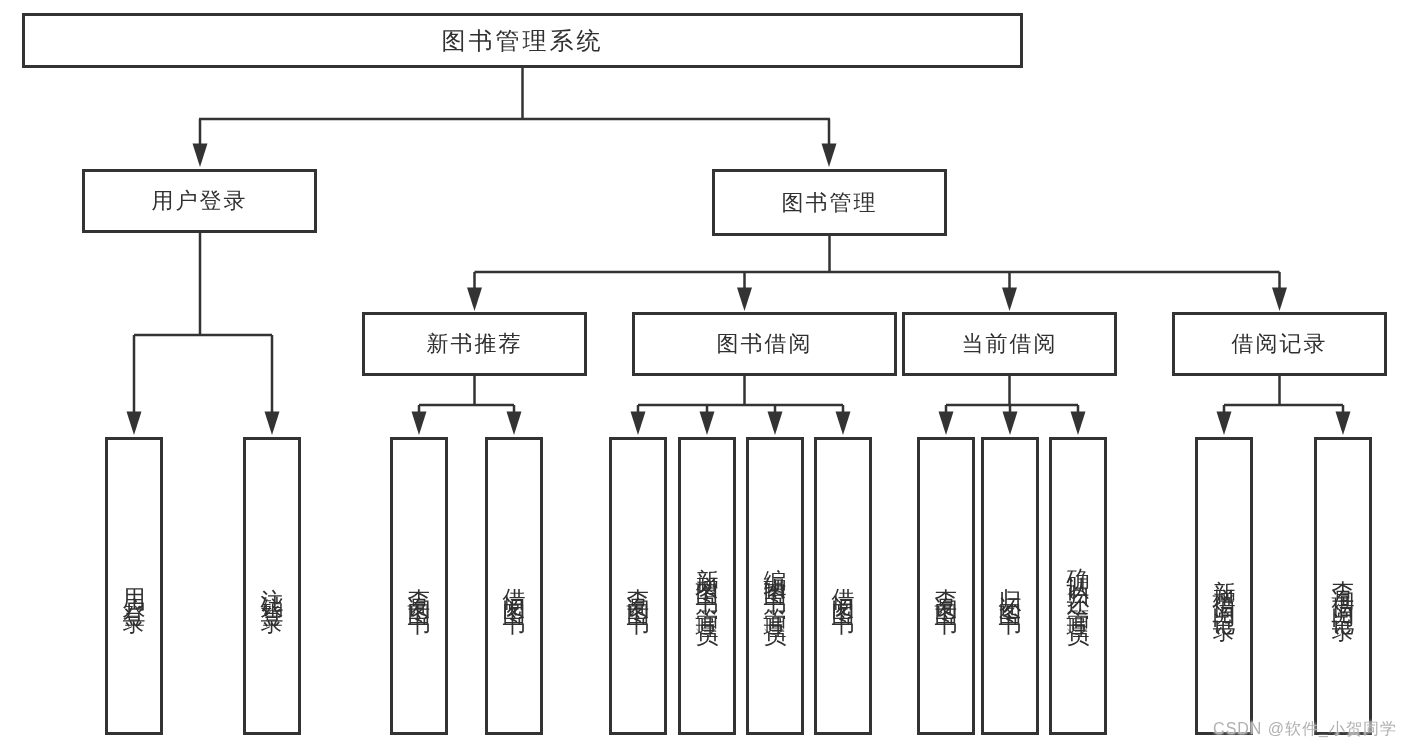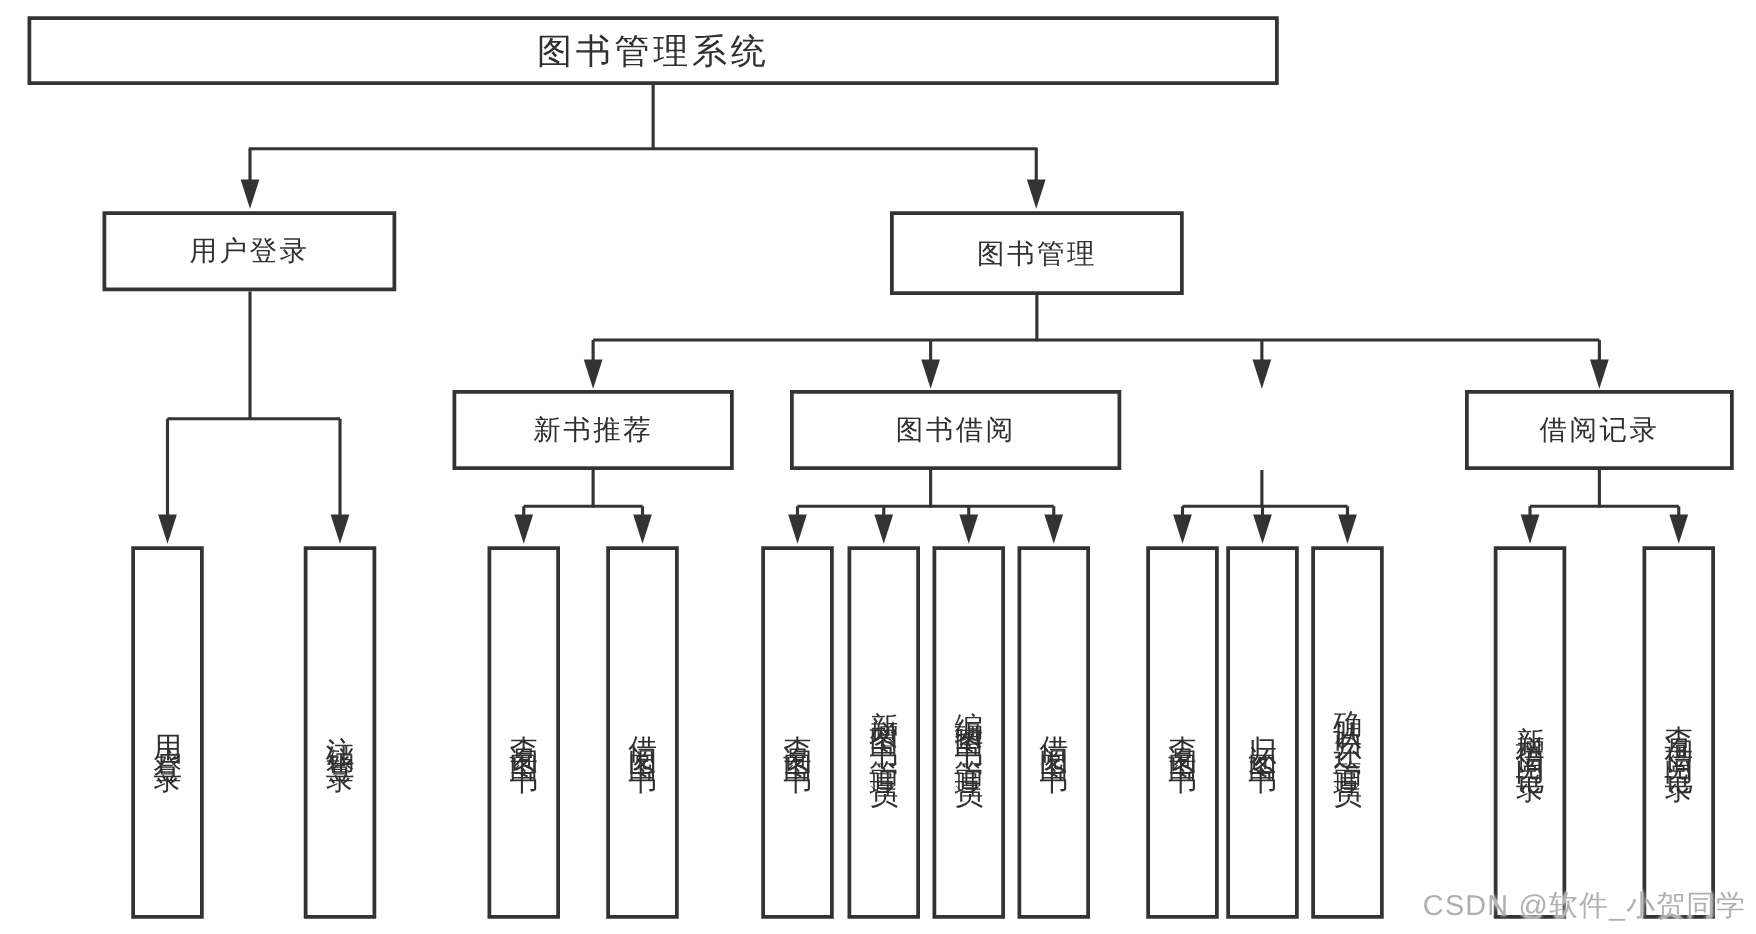--- a/index.html
+++ b/index.html
@@ -8,29 +8,29 @@
     font-family:"Liberation Sans","DejaVu Sans",sans-serif;overflow:hidden;
   }
   .connector-layer{position:absolute;left:0;top:0;z-index:1;}
   .node{
     position:absolute;z-index:2;box-sizing:border-box;background:#ffffff;
     border:3px solid #333333;display:flex;align-items:center;justify-content:center;
     color:#303030;
   }
   .node .lbl{white-space:nowrap;}
   .hnode .lbl{font-size:22px;letter-spacing:2px;}
-  .rootnode .lbl{font-size:28px;letter-spacing:3px;}
+  .rootnode .lbl{font-size:24px;letter-spacing:3px;}
   .leaf{border-width:3px;}
   .leaf .lbl{
     writing-mode:vertical-rl;text-orientation:mixed;
     font-size:23px;letter-spacing:8px;line-height:1;
   }
   .watermark{
     position:absolute;right:8px;bottom:7px;z-index:3;
-    font-size:23px;color:#b0b0b0;letter-spacing:1px;
+    font-size:16px;color:#b0b0b0;letter-spacing:1px;
     text-shadow:0 0 3px #ffffff,0 0 3px #ffffff;
   }
 </style>
 </head>
 <body>
 
 <div class="canvas">
 
   <svg class="connector-layer" width="1405" height="747" viewBox="0 0 1405 747">
     <g stroke="#333333" stroke-width="2.5" fill="none">
@@ -89,20 +89,23 @@
   <div class="node hnode" style="left:362px;top:312px;width:225px;height:64px;">
     <span class="lbl">新书推荐</span>
   </div>
 
   <div class="node hnode" style="left:712px;top:169px;width:235px;height:67px;">
     <span class="lbl">图书管理</span>
   </div>
   <div class="node hnode" style="left:632px;top:312px;width:265px;height:64px;">
     <span class="lbl">图书借阅</span>
   </div>
+  <div class="node hnode" style="left:902px;top:312px;width:215px;height:64px;">
+    <span class="lbl">当前借阅</span>
+  </div>
   <div class="node hnode" style="left:1172px;top:312px;width:215px;height:64px;">
     <span class="lbl">借阅记录</span>
   </div>
 
   <div class="node leaf" style="left:105px;top:437px;width:58px;height:298px;">
     <span class="lbl">用户登录</span>
   </div>
   <div class="node leaf" style="left:243px;top:437px;width:58px;height:298px;">
     <span class="lbl">注销登录</span>
   </div>

